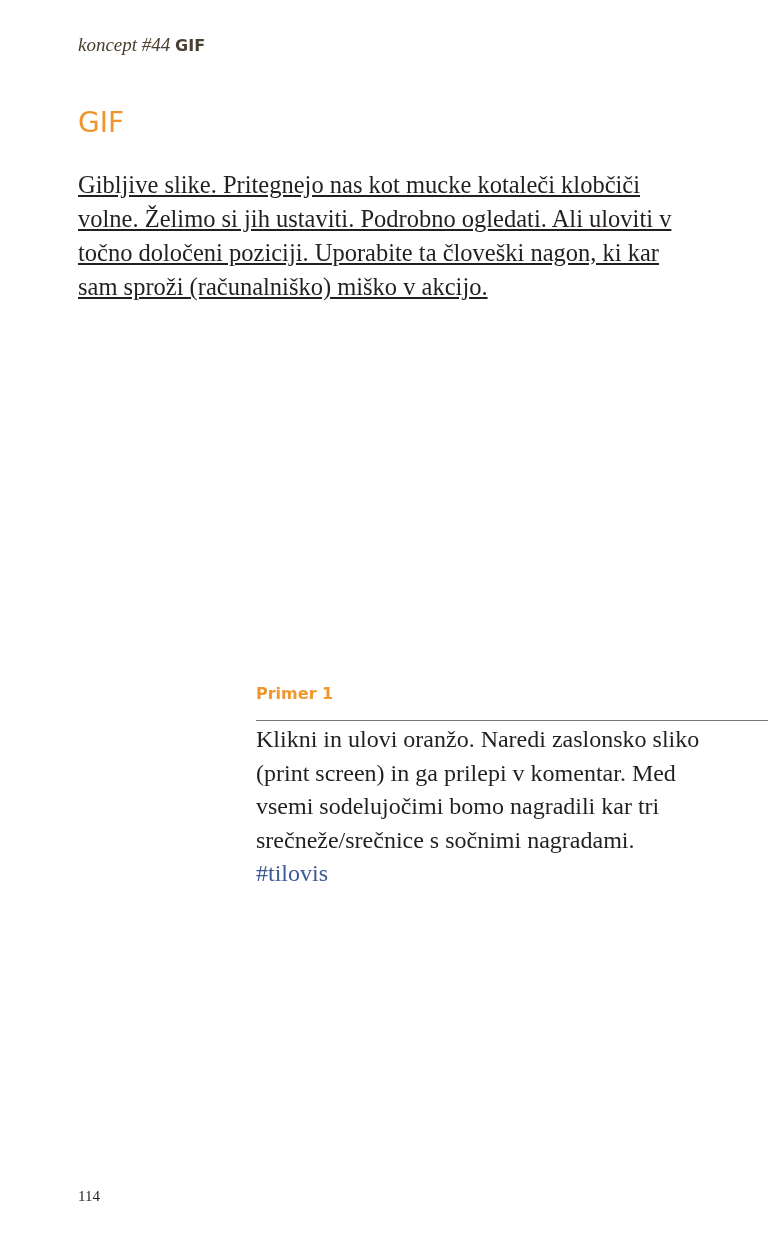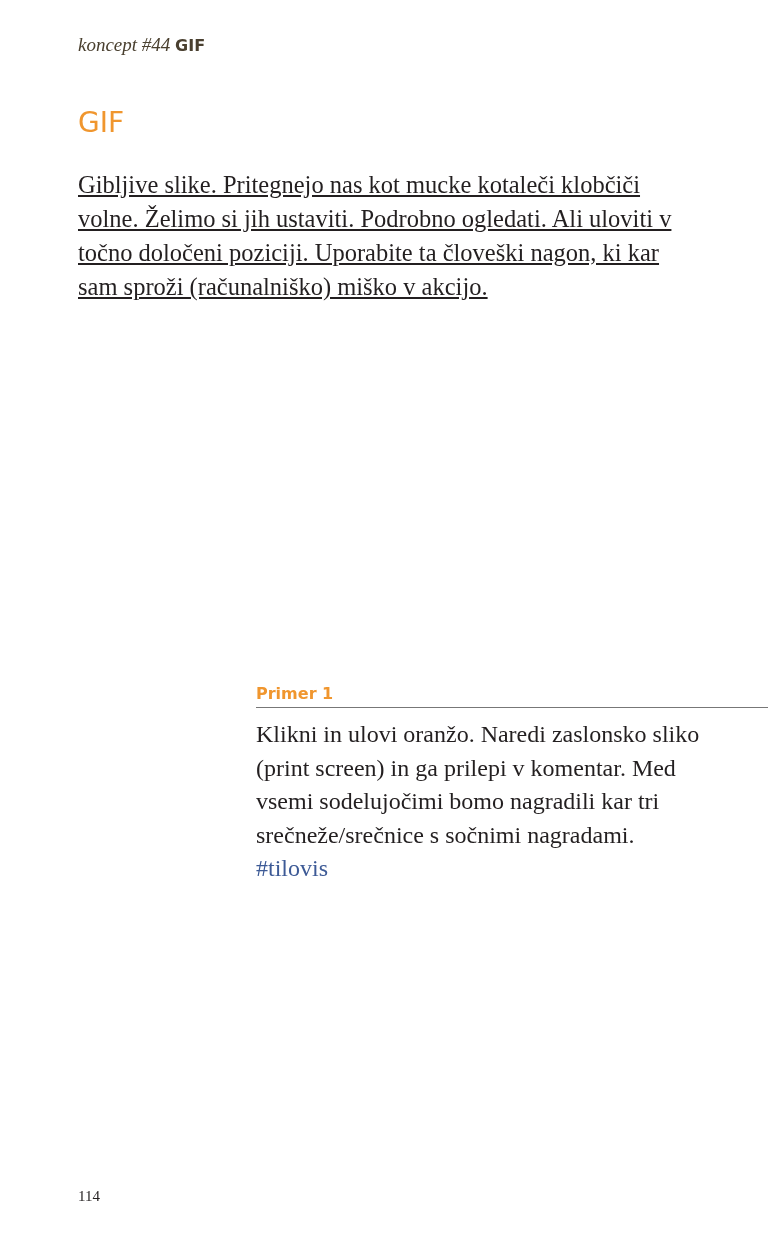--- a/index.html
+++ b/index.html
@@ -3,22 +3,22 @@
 <meta charset="utf-8">
 <style>
   html, body { margin: 0; padding: 0; background: #ffffff; }
   body { width: 768px; height: 1240px; position: relative; overflow: hidden; font-family: "Liberation Serif", serif; color: #231f20; }
   .running-head { position: absolute; left: 78px; top: 32px; font-size: 19px; line-height: 26px; }
   .running-head .kicker { font-style: italic; color: #4a4030; font-family: "Liberation Serif", serif; }
   .running-head .topic { font-family: "DejaVu Sans", sans-serif; font-weight: bold; font-size: 16px; color: #4a4030; }
   .title { position: absolute; left: 78px; top: 106px; font-family: "DejaVu Sans", sans-serif; font-size: 28px; color: #f0962e; margin: 0; font-weight: normal; }
   .intro { position: absolute; left: 78px; top: 168px; width: 620px; font-size: 24.5px; line-height: 34px; margin: 0; text-decoration: underline; }
   .example { position: absolute; left: 256px; top: 682px; width: 512px; }
-  .example-label { font-family: "DejaVu Sans", sans-serif; font-weight: bold; font-size: 16px; color: #f0962e; line-height: 24px; padding-bottom: 1px; border-bottom: 1px solid #777; }
-  .example-text { font-size: 24px; line-height: 33.5px; margin: 10px 0 0 0; width: 450px; }
+  .example-label { font-family: "DejaVu Sans", sans-serif; font-weight: bold; font-size: 16px; color: #f0962e; line-height: 24px; padding-bottom: 14px; border-bottom: 1px solid #777; }
+  .example-text { font-size: 24px; line-height: 33.5px; margin: 2px 0 0 0; width: 450px; }
   .hashtag { color: #3d5a96; }
   .page-number { position: absolute; left: 78px; top: 1188px; font-size: 15px; }
 </style>
 </head>
 <body>
 
 <div class="running-head">
   <span class="kicker">koncept #44</span>
   <span class="topic">GIF</span>
 </div>

